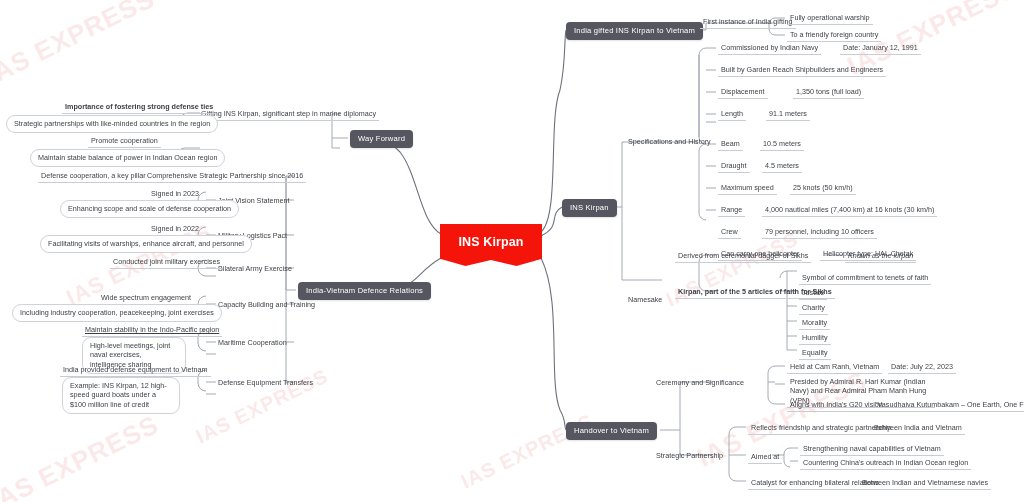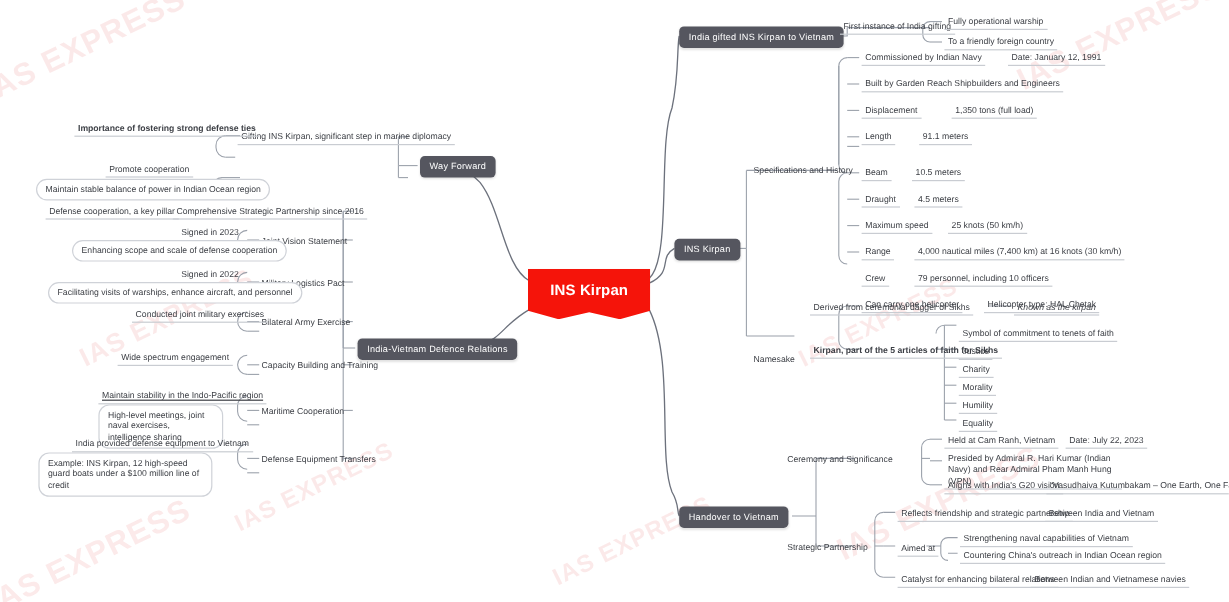--- a/index.html
+++ b/index.html
@@ -273,42 +273,44 @@
   <div class="node leaf" style="left:871px;top:422px;">Between India and Vietnam</div>
   <div class="node leaf" style="left:748px;top:451px;">Aimed at</div>
   <div class="node leaf" style="left:800px;top:443px;">Strengthening naval capabilities of Vietnam</div>
   <div class="node leaf" style="left:800px;top:457px;">Countering China's outreach in Indian Ocean region</div>
   <div class="node leaf" style="left:748px;top:477px;">Catalyst for enhancing bilateral relations</div>
   <div class="node leaf" style="left:859px;top:477px;">Between Indian and Vietnamese navies</div>
 
   <div class="node pill" style="left:350px;top:130px;">Way Forward</div>
   <div class="node leaf" style="left:198px;top:108px;">Gifting INS Kirpan, significant step in marine diplomacy</div>
   <div class="node leaf" style="left:62px;top:101px;font-weight:bold;">Importance of fostering strong defense ties</div>
+  <div class="node boxed" style="left:6px;top:115px;">Strategic partnerships with like-minded countries in the region</div>
   <div class="node leaf" style="left:88px;top:135px;">Promote cooperation</div>
   <div class="node boxed" style="left:30px;top:149px;">Maintain stable balance of power in Indian Ocean region</div>
 
   <div class="node pill" style="left:298px;top:282px;">India-Vietnam Defence Relations</div>
   <div class="node leaf" style="left:38px;top:170px;">Defense cooperation, a key pillar</div>
   <div class="node leaf" style="left:144px;top:170px;">Comprehensive Strategic Partnership since 2016</div>
 
   <div class="node" style="left:218px;top:196px;">Joint Vision Statement</div>
   <div class="node leaf" style="left:148px;top:188px;">Signed in 2023</div>
   <div class="node boxed" style="left:60px;top:200px;">Enhancing scope and scale of defense cooperation</div>
 
   <div class="node" style="left:218px;top:231px;">Military Logistics Pact</div>
   <div class="node leaf" style="left:148px;top:223px;">Signed in 2022</div>
   <div class="node boxed" style="left:40px;top:235px;">Facilitating visits of warships, enhance aircraft, and personnel</div>
 
   <div class="node" style="left:218px;top:264px;">Bilateral Army Exercise</div>
   <div class="node leaf" style="left:110px;top:256px;text-align:right;">Conducted joint military exercises</div>
 
   <div class="node" style="left:218px;top:300px;">Capacity Building and Training</div>
   <div class="node leaf" style="left:98px;top:292px;">Wide spectrum engagement</div>
+  <div class="node boxed" style="left:12px;top:304px;">Including industry cooperation, peacekeeping, joint exercises</div>
 
   <div class="node" style="left:218px;top:338px;">Maritime Cooperation</div>
   <div class="node leaf" style="left:82px;top:324px;text-decoration:underline;">Maintain stability in the Indo-Pacific region</div>
   <div class="node boxed" style="left:82px;top:337px;width:104px;">High-level meetings, joint naval exercises, intelligence sharing</div>
 
   <div class="node" style="left:218px;top:378px;">Defense Equipment Transfers</div>
   <div class="node leaf" style="left:60px;top:364px;">India provided defense equipment to Vietnam</div>
-  <div class="node boxed" style="left:32px;top:377px;width:145px;">Example: INS Kirpan, 12 high-speed guard boats under a $100 million line of credit</div>
+  <div class="node boxed" style="left:62px;top:377px;width:118px;">Example: INS Kirpan, 12 high-speed guard boats under a $100 million line of credit</div>
 
 </div>
 
 </body></html>

